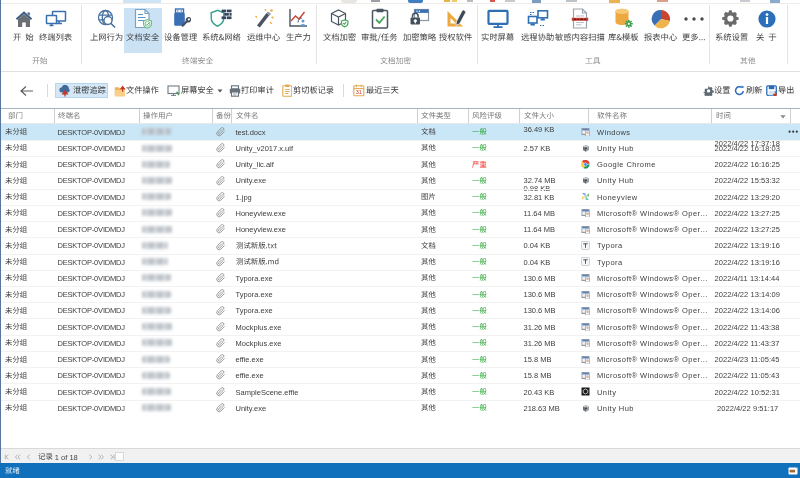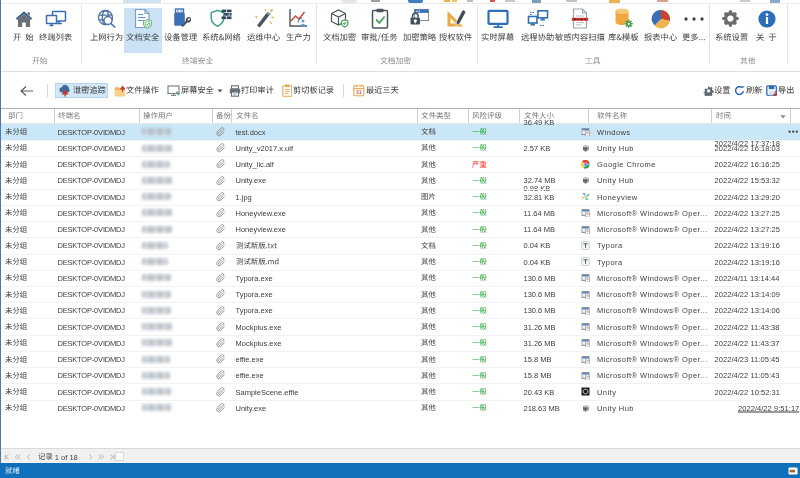--- a/index.html
+++ b/index.html
@@ -397,21 +397,21 @@
         <path d="M21.4 11.05l-9.19 9.19a6 6 0 0 1-8.49-8.49l9.19-9.19a4 4 0 0 1 5.66 5.66l-9.2 9.19a2 2 0 0 1-2.83-2.83l8.49-8.48" fill="none" stroke="#7d7d7d" stroke-width="1.9"></path>
       </g>
     </svg>
 <span style="position:absolute;left:235.5px;top:131.7px;transform:translateY(-50%);font:normal 7.5px 'Liberation Sans',sans-serif;color:#3d3d3d;white-space:pre;">test.docx</span>
 <svg style="position:absolute;left:420.5px;top:126.2px;overflow:visible" width="14.8" height="11.1" viewBox="0 -8.14 14.8 11.10">
       <path id="t45" fill="#3d3d3d" d="M5.4 -4.7 5.9 -4.5Q5.5 -3.2 4.7 -2.2Q4.0 -1.2 3.0 -0.5Q2.0 0.1 0.6 0.6Q0.6 0.5 0.5 0.4Q0.5 0.3 0.4 0.2Q0.3 0.1 0.3 0.1Q1.6 -0.3 2.6 -1.0Q3.6 -1.6 4.3 -2.5Q4.9 -3.4 5.4 -4.7ZM2.0 -4.6Q2.4 -3.5 3.1 -2.6Q3.9 -1.6 4.9 -1.0Q5.9 -0.3 7.2 0.0Q7.1 0.1 7.0 0.2Q6.9 0.3 6.9 0.4Q6.8 0.5 6.8 0.5Q5.4 0.2 4.4 -0.5Q3.4 -1.2 2.7 -2.2Q2.0 -3.2 1.5 -4.5ZM0.4 -4.9H7.1V-4.4H0.4ZM3.1 -6.1 3.7 -6.3Q3.9 -6.0 4.0 -5.7Q4.2 -5.4 4.3 -5.1L3.7 -4.9Q3.6 -5.2 3.5 -5.5Q3.3 -5.8 3.1 -6.1Z M7.7 -4.6H10.3V-4.1H7.7ZM8.8 -6.2H9.4V0.6H8.8ZM8.8 -4.3 9.1 -4.2Q9.0 -3.7 8.9 -3.3Q8.8 -2.8 8.6 -2.3Q8.5 -1.9 8.3 -1.5Q8.1 -1.1 7.9 -0.8Q7.8 -0.9 7.8 -1.1Q7.7 -1.2 7.6 -1.3Q7.8 -1.5 8.0 -1.9Q8.1 -2.2 8.3 -2.6Q8.5 -3.1 8.6 -3.5Q8.7 -3.9 8.8 -4.3ZM9.3 -3.9Q9.4 -3.8 9.5 -3.6Q9.7 -3.4 9.8 -3.2Q10.0 -3.0 10.1 -2.8Q10.3 -2.6 10.3 -2.5L10.0 -2.1Q9.9 -2.2 9.8 -2.4Q9.7 -2.6 9.5 -2.9Q9.4 -3.1 9.3 -3.3Q9.1 -3.5 9.1 -3.6ZM12.0 -6.2H12.5V-3.2H12.0ZM13.7 -5.7 14.2 -5.6Q14.1 -5.3 14.0 -5.0Q13.8 -4.6 13.7 -4.3Q13.5 -4.0 13.4 -3.8L13.0 -4.0Q13.1 -4.2 13.2 -4.5Q13.4 -4.8 13.5 -5.1Q13.6 -5.5 13.7 -5.7ZM10.3 -5.6 10.8 -5.7Q10.9 -5.5 11.1 -5.2Q11.2 -4.9 11.3 -4.6Q11.4 -4.3 11.5 -4.0L11.0 -3.9Q10.9 -4.1 10.8 -4.4Q10.7 -4.7 10.6 -5.0Q10.5 -5.3 10.3 -5.6ZM10.3 -3.5H14.2V0.5H13.6V-2.9H10.3ZM10.4 -2.0H13.8V-1.5H10.4ZM10.1 -0.5H13.8V0.1H10.1Z"></path>
     </svg>
 <svg style="position:absolute;left:471.5px;top:126.2px;overflow:visible" width="14.8" height="11.1" viewBox="0 -8.14 14.8 11.10">
       <path id="t46" fill="#21a12b" d="M0.3 -3.2H7.1V-2.6H0.3Z M8.6 -5.5H10.4V-5.0H8.6ZM9.3 -6.2 9.8 -6.1Q9.7 -5.9 9.7 -5.7Q9.6 -5.5 9.5 -5.3L9.0 -5.4Q9.1 -5.6 9.2 -5.8Q9.2 -6.0 9.3 -6.2ZM8.3 -5.5H8.8V-3.3Q8.8 -2.8 8.8 -2.3Q8.7 -1.8 8.7 -1.3Q8.6 -0.8 8.5 -0.3Q8.3 0.2 8.1 0.6Q8.1 0.6 8.0 0.5Q7.9 0.5 7.9 0.4Q7.8 0.3 7.7 0.3Q7.9 -0.1 8.0 -0.5Q8.1 -1.0 8.2 -1.5Q8.3 -1.9 8.3 -2.4Q8.3 -2.9 8.3 -3.3ZM11.8 -5.9H13.4V-5.4H11.8ZM11.1 -3.1H13.8V-2.6H11.1ZM11.5 -5.9H12.0V-5.0Q12.0 -4.7 12.0 -4.4Q11.9 -4.1 11.8 -3.8Q11.6 -3.6 11.4 -3.3Q11.3 -3.4 11.2 -3.5Q11.2 -3.5 11.1 -3.6Q11.0 -3.7 10.9 -3.7Q11.2 -3.9 11.3 -4.1Q11.4 -4.3 11.5 -4.6Q11.5 -4.8 11.5 -5.0ZM10.2 -5.5H10.7V-0.1Q10.7 0.1 10.7 0.2Q10.6 0.4 10.4 0.4Q10.3 0.5 10.0 0.5Q9.8 0.5 9.4 0.5Q9.4 0.4 9.4 0.3Q9.3 0.1 9.3 0.0Q9.5 0.0 9.8 0.0Q10.0 0.0 10.1 0.0Q10.2 0.0 10.2 -0.1ZM9.0 -4.4 9.4 -4.6Q9.5 -4.4 9.7 -4.1Q9.8 -3.8 9.9 -3.6L9.5 -3.4Q9.5 -3.6 9.3 -3.9Q9.2 -4.2 9.0 -4.4ZM13.7 -3.1H13.8L13.9 -3.1L14.2 -2.9Q14.0 -2.0 13.6 -1.3Q13.1 -0.6 12.5 -0.1Q11.9 0.3 11.2 0.6Q11.2 0.5 11.1 0.4Q11.0 0.3 11.0 0.2Q10.9 0.2 10.9 0.1Q11.6 -0.1 12.1 -0.5Q12.7 -0.9 13.1 -1.5Q13.5 -2.1 13.7 -3.0ZM11.7 -2.6Q12.1 -1.7 12.8 -1.0Q13.5 -0.3 14.5 0.0Q14.4 0.1 14.4 0.2Q14.3 0.2 14.2 0.3Q14.2 0.4 14.1 0.5Q13.1 0.1 12.3 -0.6Q11.6 -1.4 11.2 -2.5ZM7.7 -3.0H10.4V-2.5H7.7ZM9.0 -2.0 9.4 -2.2Q9.6 -1.9 9.7 -1.6Q9.9 -1.3 9.9 -1.1L9.6 -0.9Q9.5 -1.1 9.3 -1.4Q9.2 -1.8 9.0 -2.0ZM13.2 -5.9H13.7V-4.3Q13.7 -4.2 13.7 -4.1Q13.7 -4.1 13.8 -4.1Q13.8 -4.1 13.9 -4.1Q14.0 -4.1 14.1 -4.1Q14.1 -4.1 14.2 -4.1Q14.3 -4.1 14.3 -4.1Q14.4 -4.1 14.5 -4.1Q14.5 -4.0 14.5 -3.9Q14.5 -3.7 14.5 -3.6Q14.5 -3.6 14.4 -3.6Q14.3 -3.6 14.2 -3.6Q14.1 -3.6 14.1 -3.6Q14.0 -3.6 13.9 -3.6Q13.8 -3.6 13.7 -3.6Q13.5 -3.6 13.4 -3.7Q13.3 -3.8 13.2 -3.9Q13.2 -4.1 13.2 -4.3Z"></path>
     </svg>
-<span style="position:absolute;left:523.5px;top:122px;transform:translateY(-50%);font:normal 7.5px 'Liberation Sans',sans-serif;color:#3d3d3d;white-space:pre;">36.49 KB</span>
+<span style="position:absolute;left:523.5px;top:129px;transform:translateY(-50%);font:normal 7.5px 'Liberation Sans',sans-serif;color:#3d3d3d;white-space:pre;">36.49 KB</span>
 <svg style="position:absolute;left:581.0px;top:127.2px;" width="9.0" height="9.0" viewBox="0 0 9.0 9.0">
       <rect x="0.5" y="1" width="8" height="7" fill="#8d98a3"></rect>
       <rect x="1.3" y="2.2" width="6.4" height="4.6" fill="#eef2f5"></rect>
       <rect x="1.3" y="2.2" width="6.4" height="1.2" fill="#3a70b5"></rect>
       <rect x="4.5" y="4" width="4" height="5" fill="#fff" stroke="#8d98a3" stroke-width="0.6"></rect>
       <path d="M5.3 5.5h2.4M5.3 6.7h2.4" stroke="#b05c2a" stroke-width="0.5"></path>
     </svg>
 <span style="position:absolute;left:597.0px;top:131.7px;transform:translateY(-50%);font:normal 7.5px 'Liberation Sans',sans-serif;color:#3d3d3d;white-space:pre;letter-spacing:0.45px;">Windows</span>
 <span style="position:absolute;left:714.5px;top:143px;transform:translateY(-50%);font:normal 7.5px 'Liberation Sans',sans-serif;color:#3d3d3d;white-space:pre;letter-spacing:0.05px;">2022/4/22 17:37:18</span>
 <svg style="position:absolute;left:788.0px;top:130.1px;" width="11.0" height="3.5" viewBox="0 0 11.0 3.5">
@@ -881,21 +881,21 @@
       <use href="#t46" fill="#21a12b"></use>
     </svg>
 <span style="position:absolute;left:523.5px;top:407.7px;transform:translateY(-50%);font:normal 7.5px 'Liberation Sans',sans-serif;color:#3d3d3d;white-space:pre;">218.63 MB</span>
 <svg style="position:absolute;left:581.5px;top:403.7px;" width="8.0" height="8.0" viewBox="0 0 8.0 8.0">
       <path d="M4 0.9 7 2.6v3.4L4 7.7 1 6V2.6Z" fill="#9aa0a6"></path>
       <path d="M4 0.9 7 2.6 4 4.3 1 2.6Z" fill="#c3c7cb"></path>
       <path d="M4 4.3V7.7L1 6V2.6Z" fill="#6e747a"></path>
       <circle cx="4" cy="4.3" r="1" fill="#3c4043"></circle>
     </svg>
 <span style="position:absolute;left:597.0px;top:407.7px;transform:translateY(-50%);font:normal 7.5px 'Liberation Sans',sans-serif;color:#3d3d3d;white-space:pre;letter-spacing:0.45px;">Unity Hub</span>
-<span style="position:absolute;left:738px;top:407.7px;transform:translateY(-50%);font:normal 7.5px 'Liberation Sans',sans-serif;color:#3d3d3d;white-space:pre;letter-spacing:0.05px;text-decoration:underline;">2022/4/22 9:51:17</span>
+<span style="position:absolute;left:717px;top:407.7px;transform:translateY(-50%);font:normal 7.5px 'Liberation Sans',sans-serif;color:#3d3d3d;white-space:pre;letter-spacing:0.05px;">2022/4/22 9:51:17</span>
 <div style="position:absolute;left:0;top:447.5px;width:800px;height:1px;background:#d9d9d9"></div>
 <div style="position:absolute;left:0;top:448.5px;width:800px;height:15px;background:#f1f1f1"></div>
 
 <svg style="position:absolute;left:4.0px;top:452.8px;" width="6.4" height="8.0" viewBox="0 0 6.4 8.0">
       <g transform="scale(0.8)">
         <path d="M5.5 2 2.8 5 5.5 8" fill="none" stroke="#b2b2b2" stroke-width="1.2"></path>
         <path d="M1.7 2v6" stroke="#b2b2b2" stroke-width="1.2"></path>
       </g>
     </svg>
 <svg style="position:absolute;left:14.0px;top:452.8px;" width="8.0" height="8.0" viewBox="0 0 8.0 8.0">

